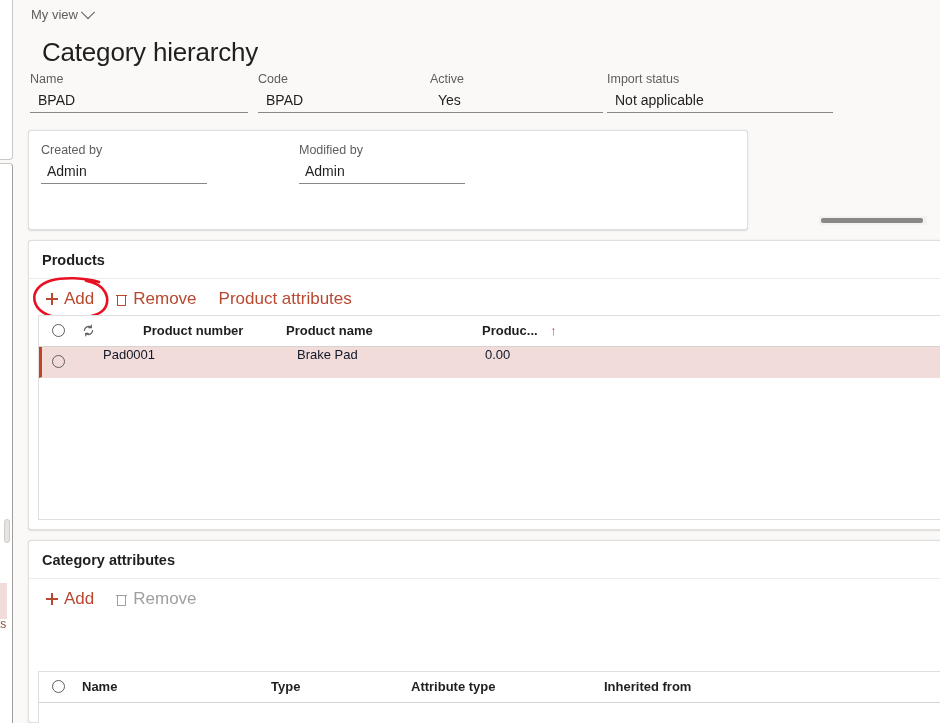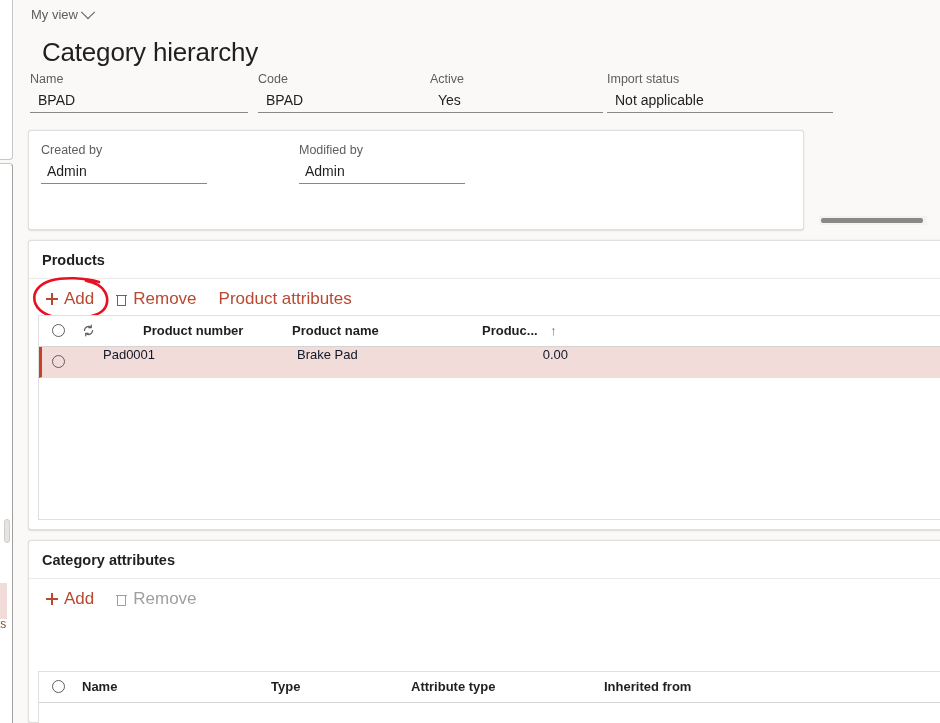--- a/index.html
+++ b/index.html
@@ -152,21 +152,21 @@
   .panel {
     position: absolute;
     background: #ffffff;
     border: 1px solid #e1dfdd;
     border-radius: 3px;
     box-sizing: border-box;
     box-shadow: 0 0.6px 1.8px rgba(0,0,0,0.10), 0 0.15px 0.5px rgba(0,0,0,0.08);
   }
 
   
-  #panel-audit { left: 28px; top: 130px; width: 776px; height: 100px; }
+  #panel-audit { left: 28px; top: 130px; width: 720px; height: 100px; }
   .audit-field {
     position: absolute;
     top: 12px;
   }
   .audit-field .flabel {
     font-size: 12.5px;
     color: #605e5c;
     display: block;
     margin-bottom: 5px;
     white-space: nowrap;
@@ -302,21 +302,21 @@
     background: #f2dcd9;
     border-left: 3px solid #c1442a;
   }
   .grid-row .cell {
     position: absolute;
     top: 0;
     font-size: 13px;
     color: #0f172a;
     white-space: nowrap;
   }
-  .cell.num { text-align: right; }
+  .cell.num { text-align: left; }
 
   .radio-circle {
     position: absolute;
     width: 13px; height: 13px;
     border: 1.4px solid #605e5c;
     border-radius: 50%;
     box-sizing: border-box;
     cursor: pointer;
     background: transparent;
   }
@@ -465,21 +465,21 @@
         <span class="radio-circle" style="left:13px; top:8px;"></span>
 
         <svg class="refresh-icon" style="left:43px; top:8px;" viewBox="0 0 16 16">
           <path d="M3,8 a5,5 0 0 1 8.2,-3.8" fill="none" stroke="#605e5c" stroke-width="1.5" stroke-linecap="round"></path>
           <path d="M13,8 a5,5 0 0 1 -8.2,3.8" fill="none" stroke="#605e5c" stroke-width="1.5" stroke-linecap="round"></path>
           <path d="M11.4,1.4 L11.4,4.5 L8.3,4.5" fill="none" stroke="#605e5c" stroke-width="1.5" stroke-linecap="round" stroke-linejoin="round"></path>
           <path d="M4.6,14.6 L4.6,11.5 L7.7,11.5" fill="none" stroke="#605e5c" stroke-width="1.5" stroke-linecap="round" stroke-linejoin="round"></path>
         </svg>
 
         <span class="hcell" style="left:64px;padding-left:40px;">Product number</span>
-        <span class="hcell" style="left:253px;">Product name</span>
+        <span class="hcell" style="left:247px;">Product name</span>
         <span class="hcell" style="left:443px;">Produc...</span>
         <span class="sort-arrow" style="left:511px; top:8px;">↑</span>
       </div>
 
       <div class="grid-row selected">
         <span class="radio-circle" style="left:10px; top:8px;"></span>
         <span class="cell" style="left:61px;">Pad0001</span>
         <span class="cell" style="left:255px;">Brake Pad</span>
         <span class="cell num" style="left:443px; width:83px;">0.00</span>
       </div>

